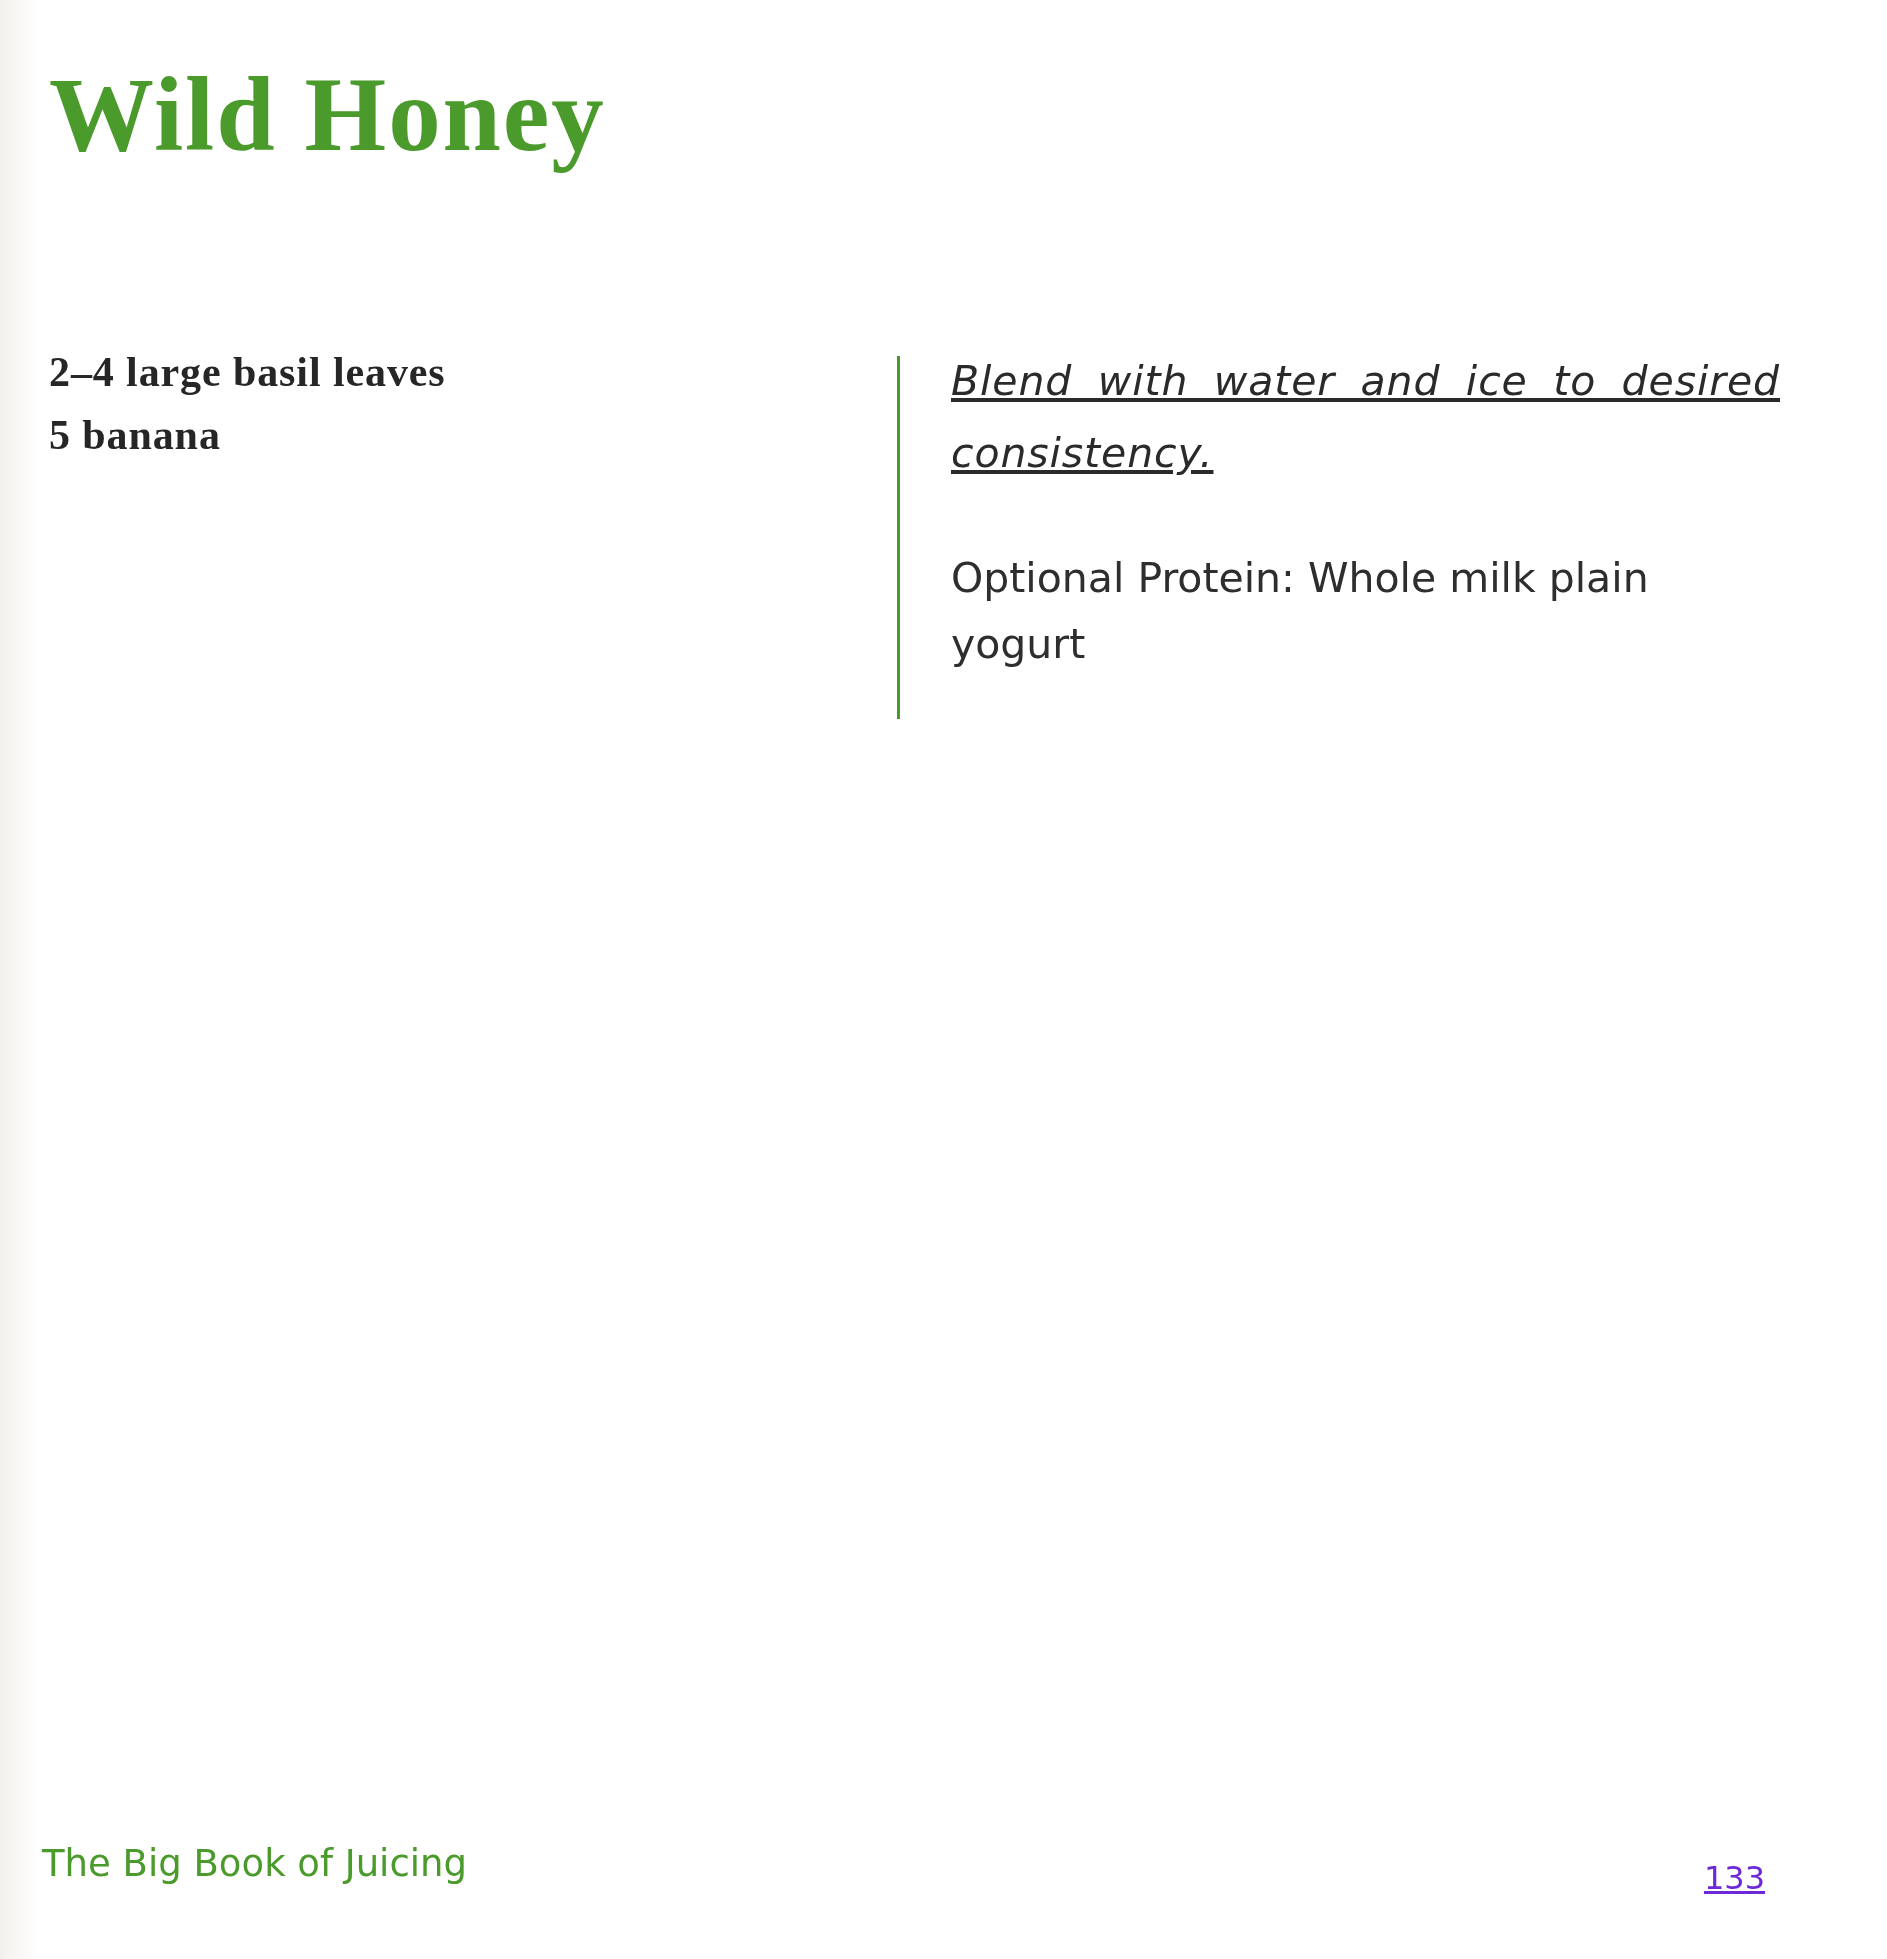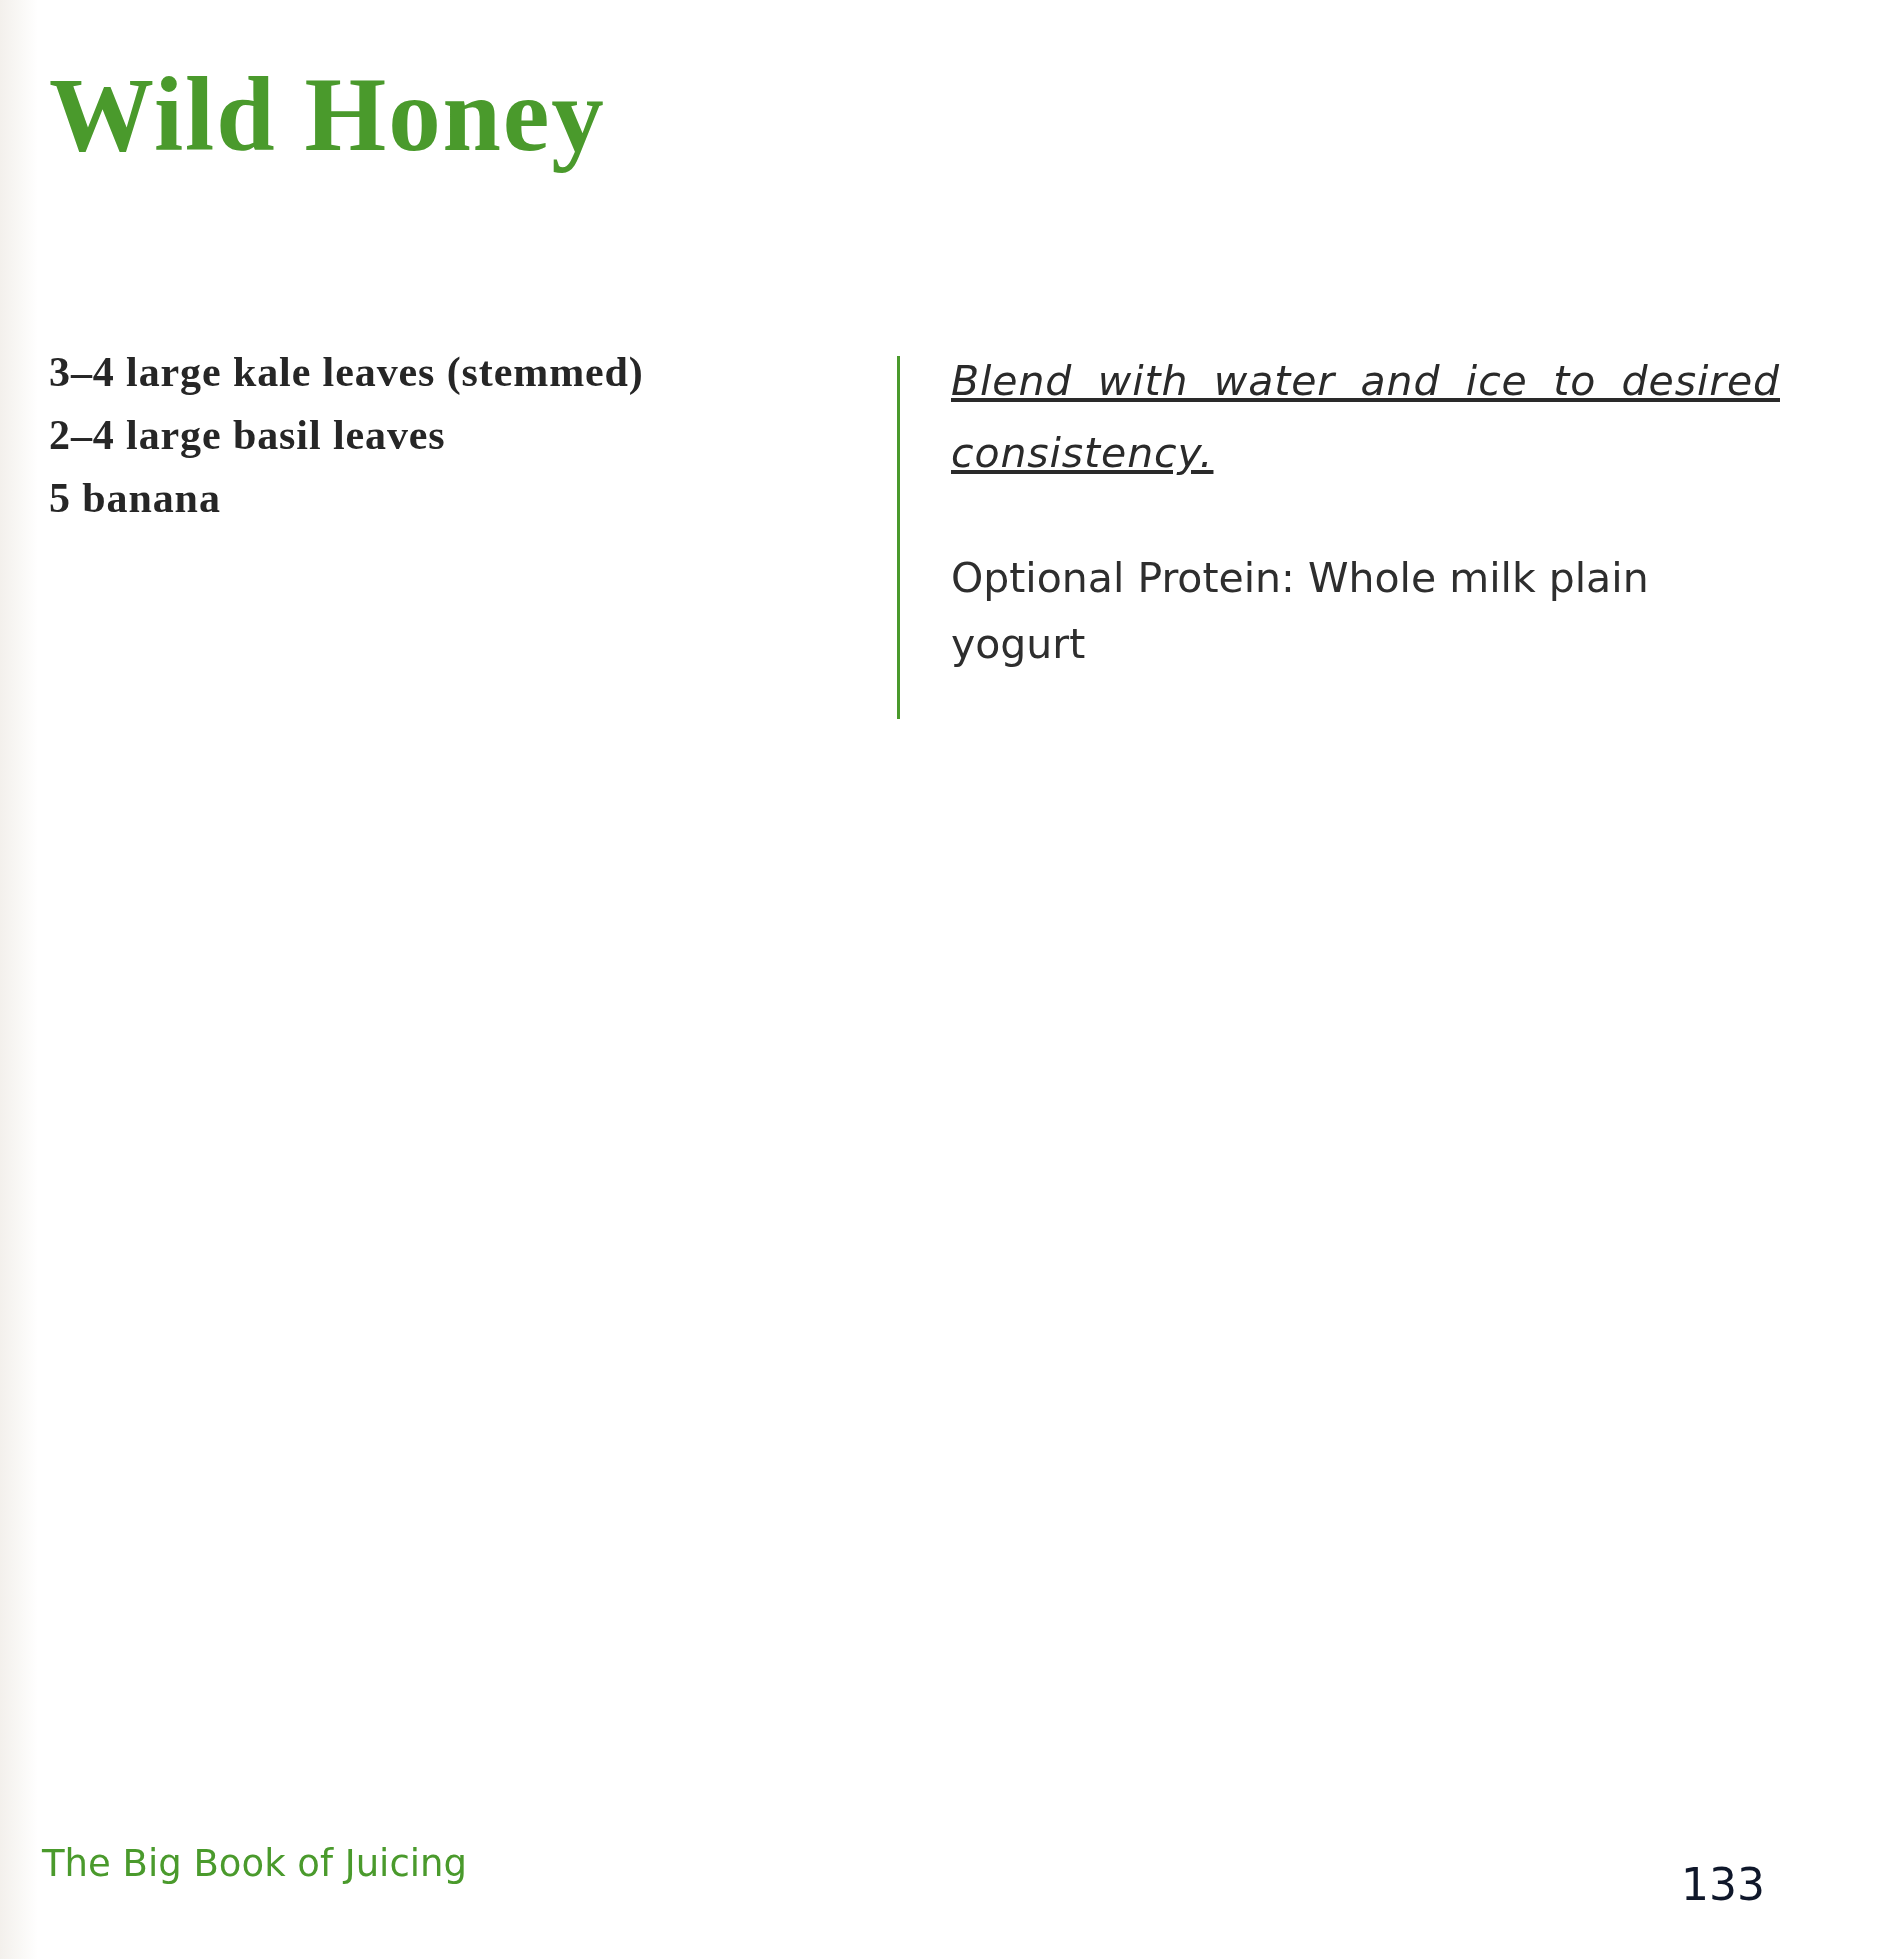--- a/index.html
+++ b/index.html
@@ -15,31 +15,30 @@
   .ingredients li { height:63px; line-height:58px; }
   .divider { position:absolute; left:897px; top:356px; width:2.8px; height:363px; background:#4a9a2c; }
   .directions { position:absolute; left:951px; top:345px; width:829px;
            font-family:"DejaVu Sans","Liberation Sans",sans-serif; }
   .method { margin:0; font-size:41px; font-style:italic; font-weight:300; color:#2a2a2a;
            line-height:72px; text-align:justify; text-align-last:left; letter-spacing:0.9px;text-decoration:underline; }
   .protein { margin:56px 0 0 0; font-size:41px; font-weight:normal; color:#2e2e2e; line-height:66px; }
   .footer-title { position:absolute; left:42px; top:1842px;
            font-family:"DejaVu Sans","Liberation Sans",sans-serif; font-size:37px; color:#4a9a2c; }
   .page-num { position:absolute; right:122px; top:1859px;
-           font-family:"DejaVu Sans","Liberation Sans",sans-serif; font-size:44px; color:#0f172a; }
+           font-family:"DejaVu Sans","Liberation Sans",sans-serif; font-size:32px; color:#6d28d9;text-decoration:underline; }
 </style>
 </head>
 <body>
 
 <div class="edge"></div>
 
 <h1 class="title">Wild Honey</h1>
 
 <ul class="ingredients">
-  <li>3–4 large kale leaves (stemmed)</li>
   <li>2–4 large basil leaves</li>
   <li>5 banana</li>
 </ul>
 
 <div class="divider"></div>
 
 <div class="directions">
   <p class="method">Blend with water and ice to desired consistency.</p>
   <p class="protein">Optional Protein: Whole milk plain yogurt</p>
 </div>

